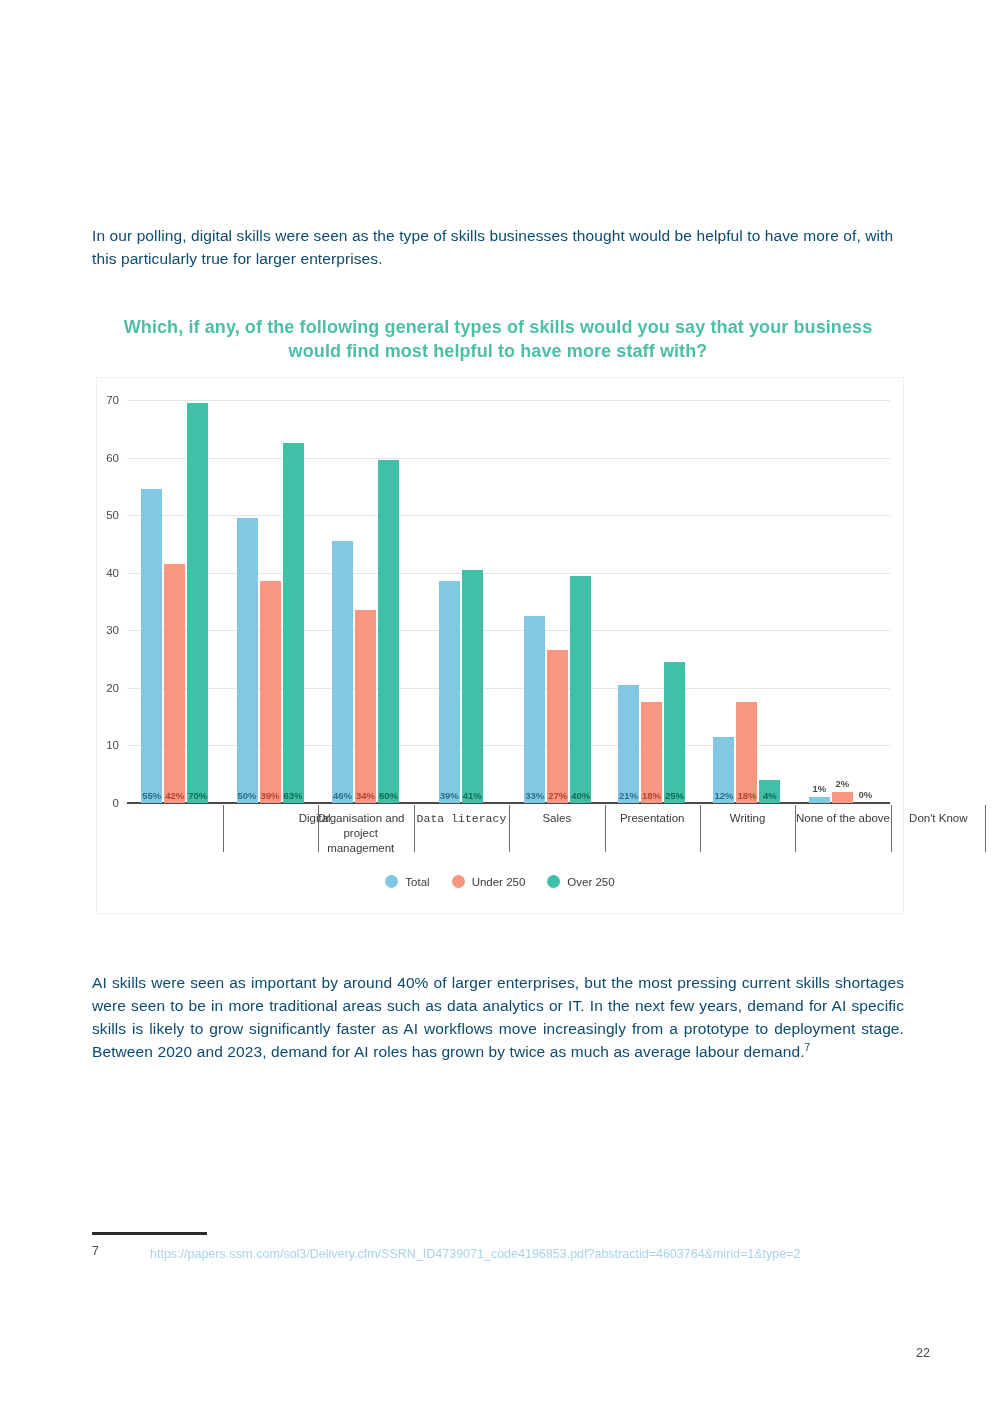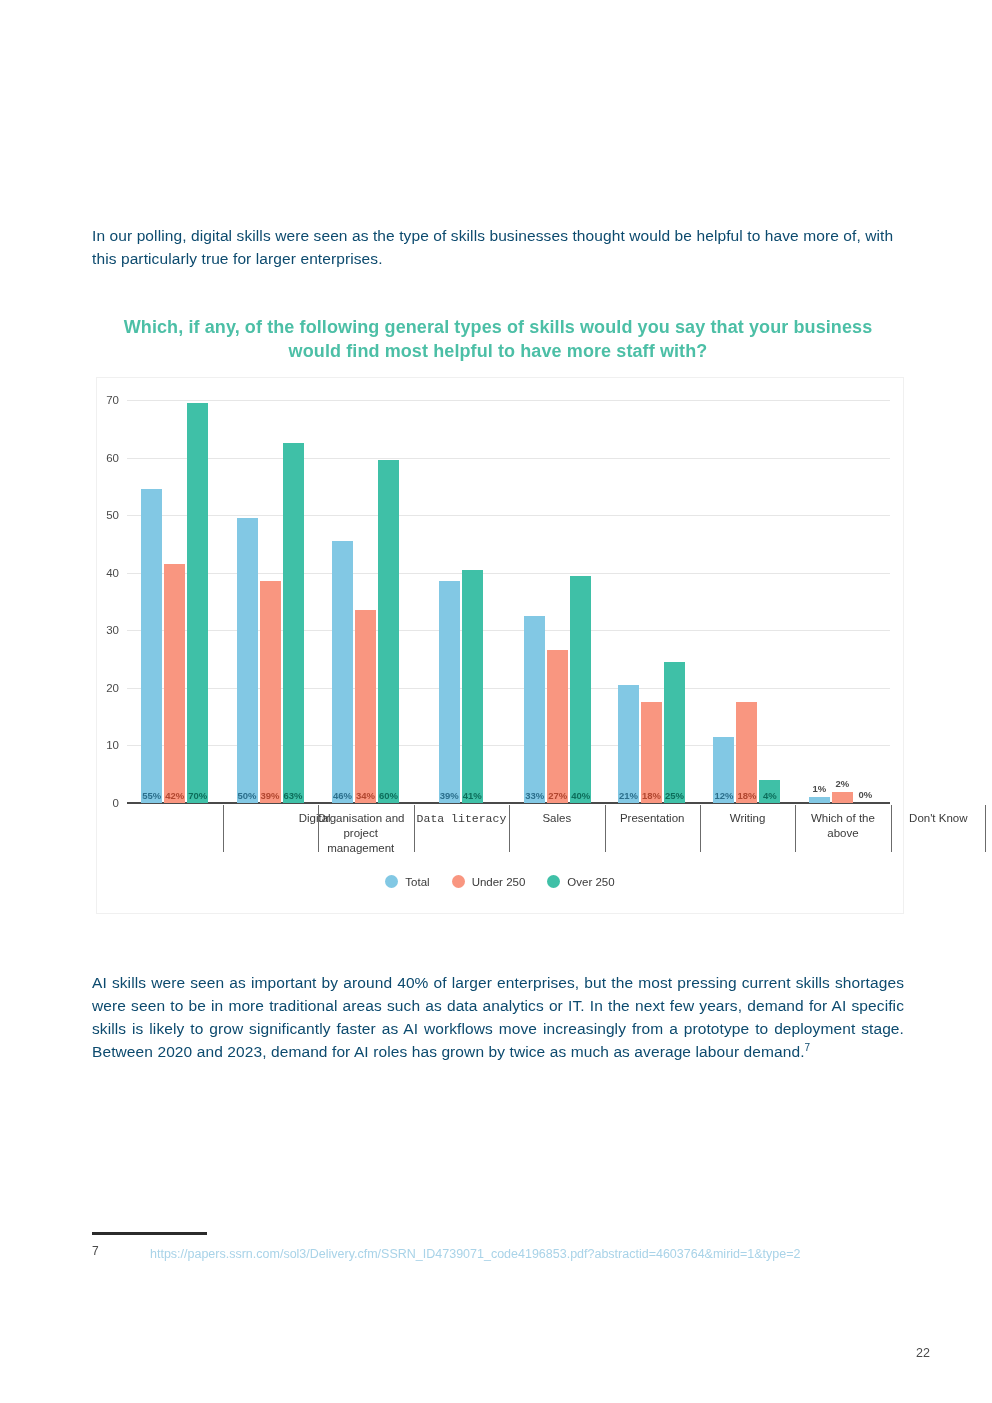--- a/index.html
+++ b/index.html
@@ -397,21 +397,21 @@
         <div class="cat-cell" style="left: 90px; width: 95.375px; text-align: center;">Organisation and project management</div>
         <div class="cat-sep" style="left: 95.375px;"></div>
         <div class="cat-cell" style="left: 190.75px; width: 95.375px; font-family: Liberation Mono, monospace;">Data literacy</div>
         <div class="cat-sep" style="left: 190.75px;"></div>
         <div class="cat-cell" style="left: 286.125px; width: 95.375px;">Sales</div>
         <div class="cat-sep" style="left: 286.125px;"></div>
         <div class="cat-cell" style="left: 381.5px; width: 95.375px;">Presentation</div>
         <div class="cat-sep" style="left: 381.5px;"></div>
         <div class="cat-cell" style="left: 476.875px; width: 95.375px;">Writing</div>
         <div class="cat-sep" style="left: 476.875px;"></div>
-        <div class="cat-cell" style="left: 572.25px; width: 95.375px;">Which of the above</div>
+        <div class="cat-cell" style="left: 572.25px; width: 95.375px;">None of the above</div>
         <div class="cat-sep" style="left: 572.25px;"></div>
         <div class="cat-cell" style="left: 667.625px; width: 95.375px; text-align: center;">Don't Know</div>
         <div class="cat-sep" style="left: 667.625px;"></div>
         <div class="cat-sep" style="left: 762px;"></div>
       </div>
 
     <div id="chart-legend">
         <div class="legend-item">
           <span class="legend-dot total"></span>
           <span>Total</span>

